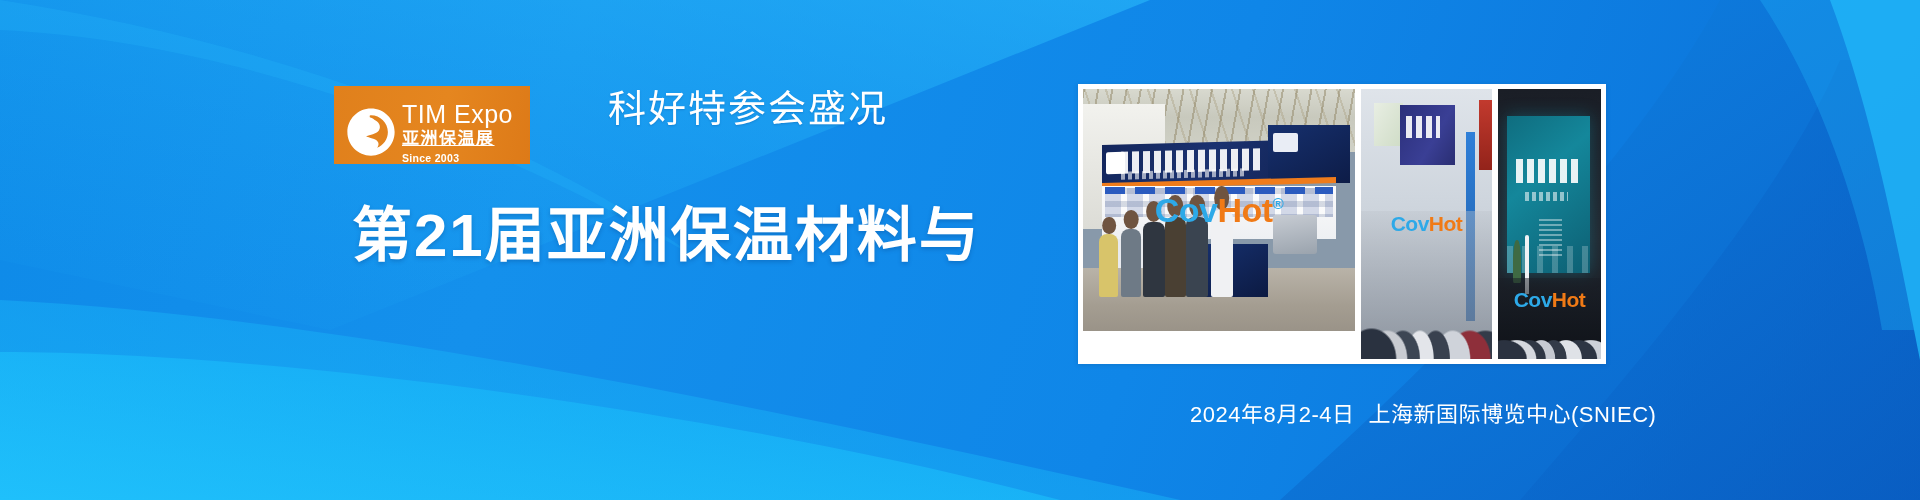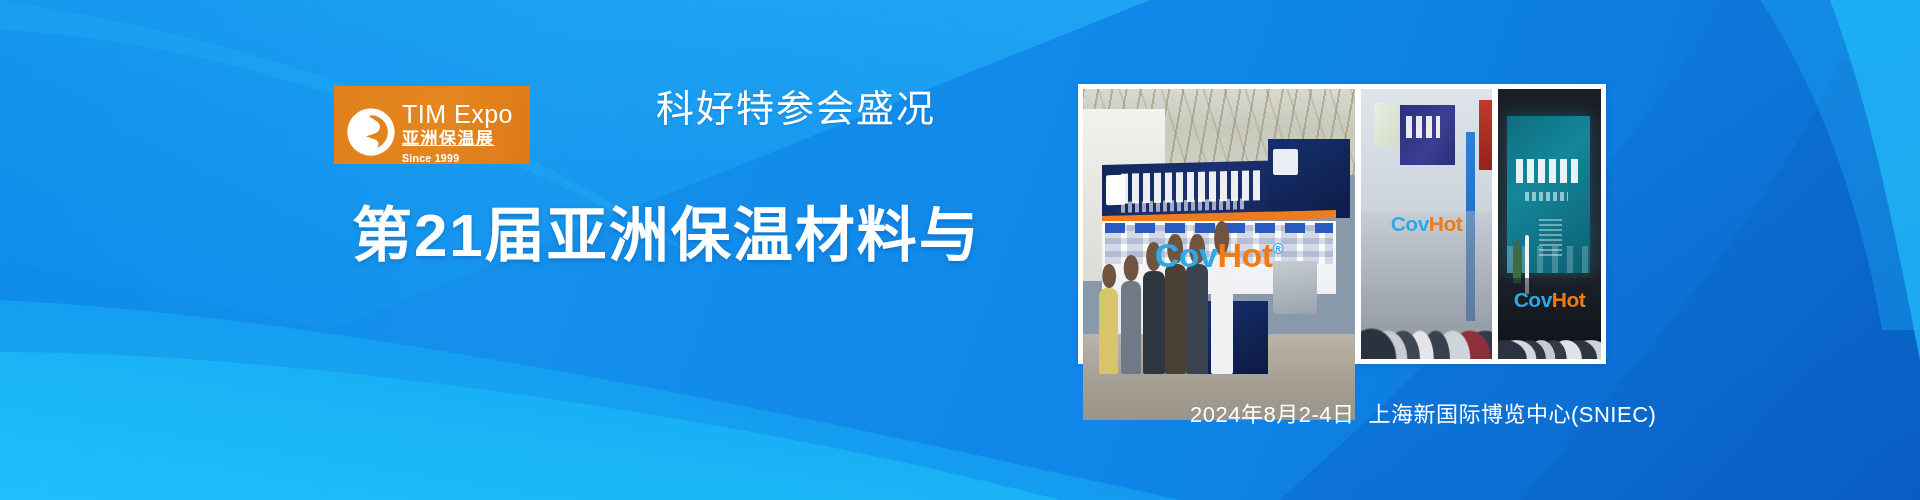--- a/index.html
+++ b/index.html
@@ -89,21 +89,20 @@
   .kicker {
     position: absolute;
     left: 608px;
     top: 78px;
     color: #ffffff;
     font-size: 38px;
     font-weight: 400;
     letter-spacing: 2px;
     white-space: nowrap;
     text-shadow: 0 1px 2px rgba(0,60,130,0.25);
-    margin-left: 48px;
   }
   .headline {
     position: absolute;
     left: 352px;
     top: 196px;
     color: #ffffff;
     font-size: 60px;
     font-weight: 700;
     line-height: 1.33;
     letter-spacing: 2px;
@@ -124,21 +123,21 @@
     padding: 5px;
     display: flex;
     gap: 6px;
     box-shadow: 0 1px 5px rgba(0,40,90,0.18);
   }
   .photo {
     position: relative;
     overflow: hidden;
     background: #8899aa;
   }
-  .photo-main { flex: 0 0 272px; height: 331px; }
+  .photo-main { flex: 0 0 272px; height: 242px; }
   .col-right {
     flex: 1 1 auto;
     display: flex;
     flex-direction: row;
     gap: 6px;
   }
   .photo-tr { flex: 0 0 131px; }
   .photo-br { flex: 1 1 auto; }
 
   
@@ -400,21 +399,21 @@
 
   <div class="logo-badge">
     <svg class="logo-mark" viewBox="0 0 64 64">
       <path fill="#ffffff" d="M32 4 C16.5 4 4 16.5 4 32 C4 47.5 16.5 60 32 60 C47.5 60 60 47.5 60 32 C60 16.5 47.5 4 32 4 Z M32 12 C43.0 12 52 21 52 32 C52 40.5 46.7 47.8 39.2 50.7 C42.0 47.4 41.4 43.4 37.5 41.2 C33.0 38.6 25.5 38.4 22.0 34.0 C18.3 29.2 21.6 23.0 27.6 21.5 C31.8 20.4 36.6 21.6 39.8 24.3 C38.6 18.8 34.6 15.0 29.2 14.1 C30.1 12.7 31.0 12 32 12 Z"></path>
       <path fill="#ffffff" d="M30.5 13.0 C21.0 13.6 13.2 21.7 13.0 31.4 C12.8 39.6 18.2 46.9 26.0 49.2 C22.6 46.2 22.0 41.8 25.0 38.7 C28.4 35.2 35.6 35.4 40.0 31.8 C44.6 28.0 42.8 20.6 36.8 18.2 C34.8 17.4 32.6 17.2 30.5 17.6 Z"></path>
       <path fill="#ffffff" d="M24 46.5 C27.5 50.2 33.2 51.6 38.2 50.2 L36.6 52.6 C32.0 53.6 27.0 52.0 24 48.4 Z"></path>
     </svg>
     <div class="logo-text-col">
       <span class="logo-title">TIM Expo</span>
       <span class="logo-sub">亚洲保温展</span>
-      <span class="logo-since">Since 1999</span>
+      <span class="logo-since">Since 2003</span>
     </div>
   </div>
 
   <div class="kicker">科好特参会盛况</div>
 
   <div class="headline">
     <span class="hl-line">第21届亚洲保温材料与</span>
   </div>
 
   <div class="collage">

